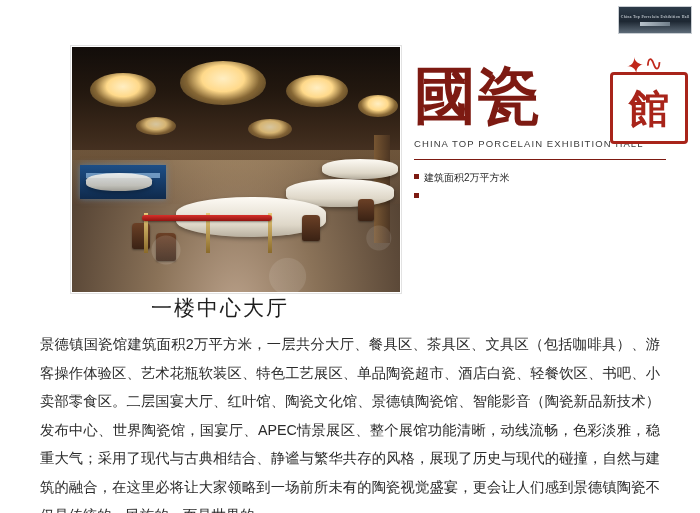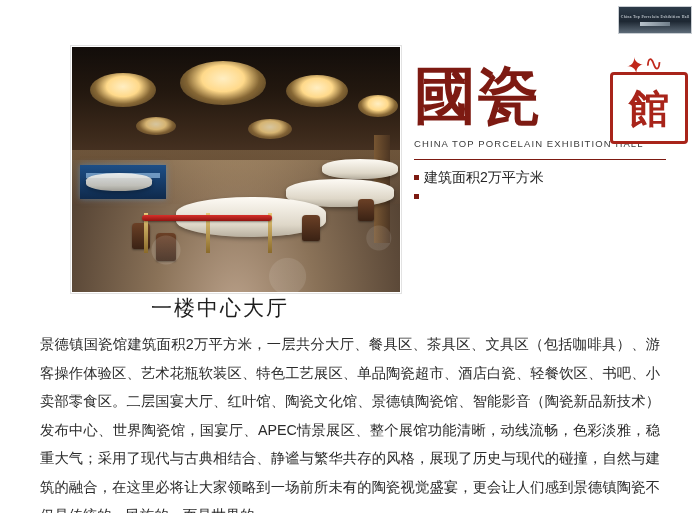--- a/index.html
+++ b/index.html
@@ -226,21 +226,21 @@
   .logo-rule {
     margin-top: 10px;
     width: 252px;
     height: 1px;
     background: #7d1a12;
   }
   .bullets {
     margin-top: 8px;
   }
   .bullet {
-    font-size: 14px;
+    font-size: 10px;
     color: #262626;
     line-height: 19px;
     white-space: nowrap;
   }
   .bullet .sq {
     display: inline-block;
     width: 5px;
     height: 5px;
     background: #7d1a12;
     margin-right: 5px;

